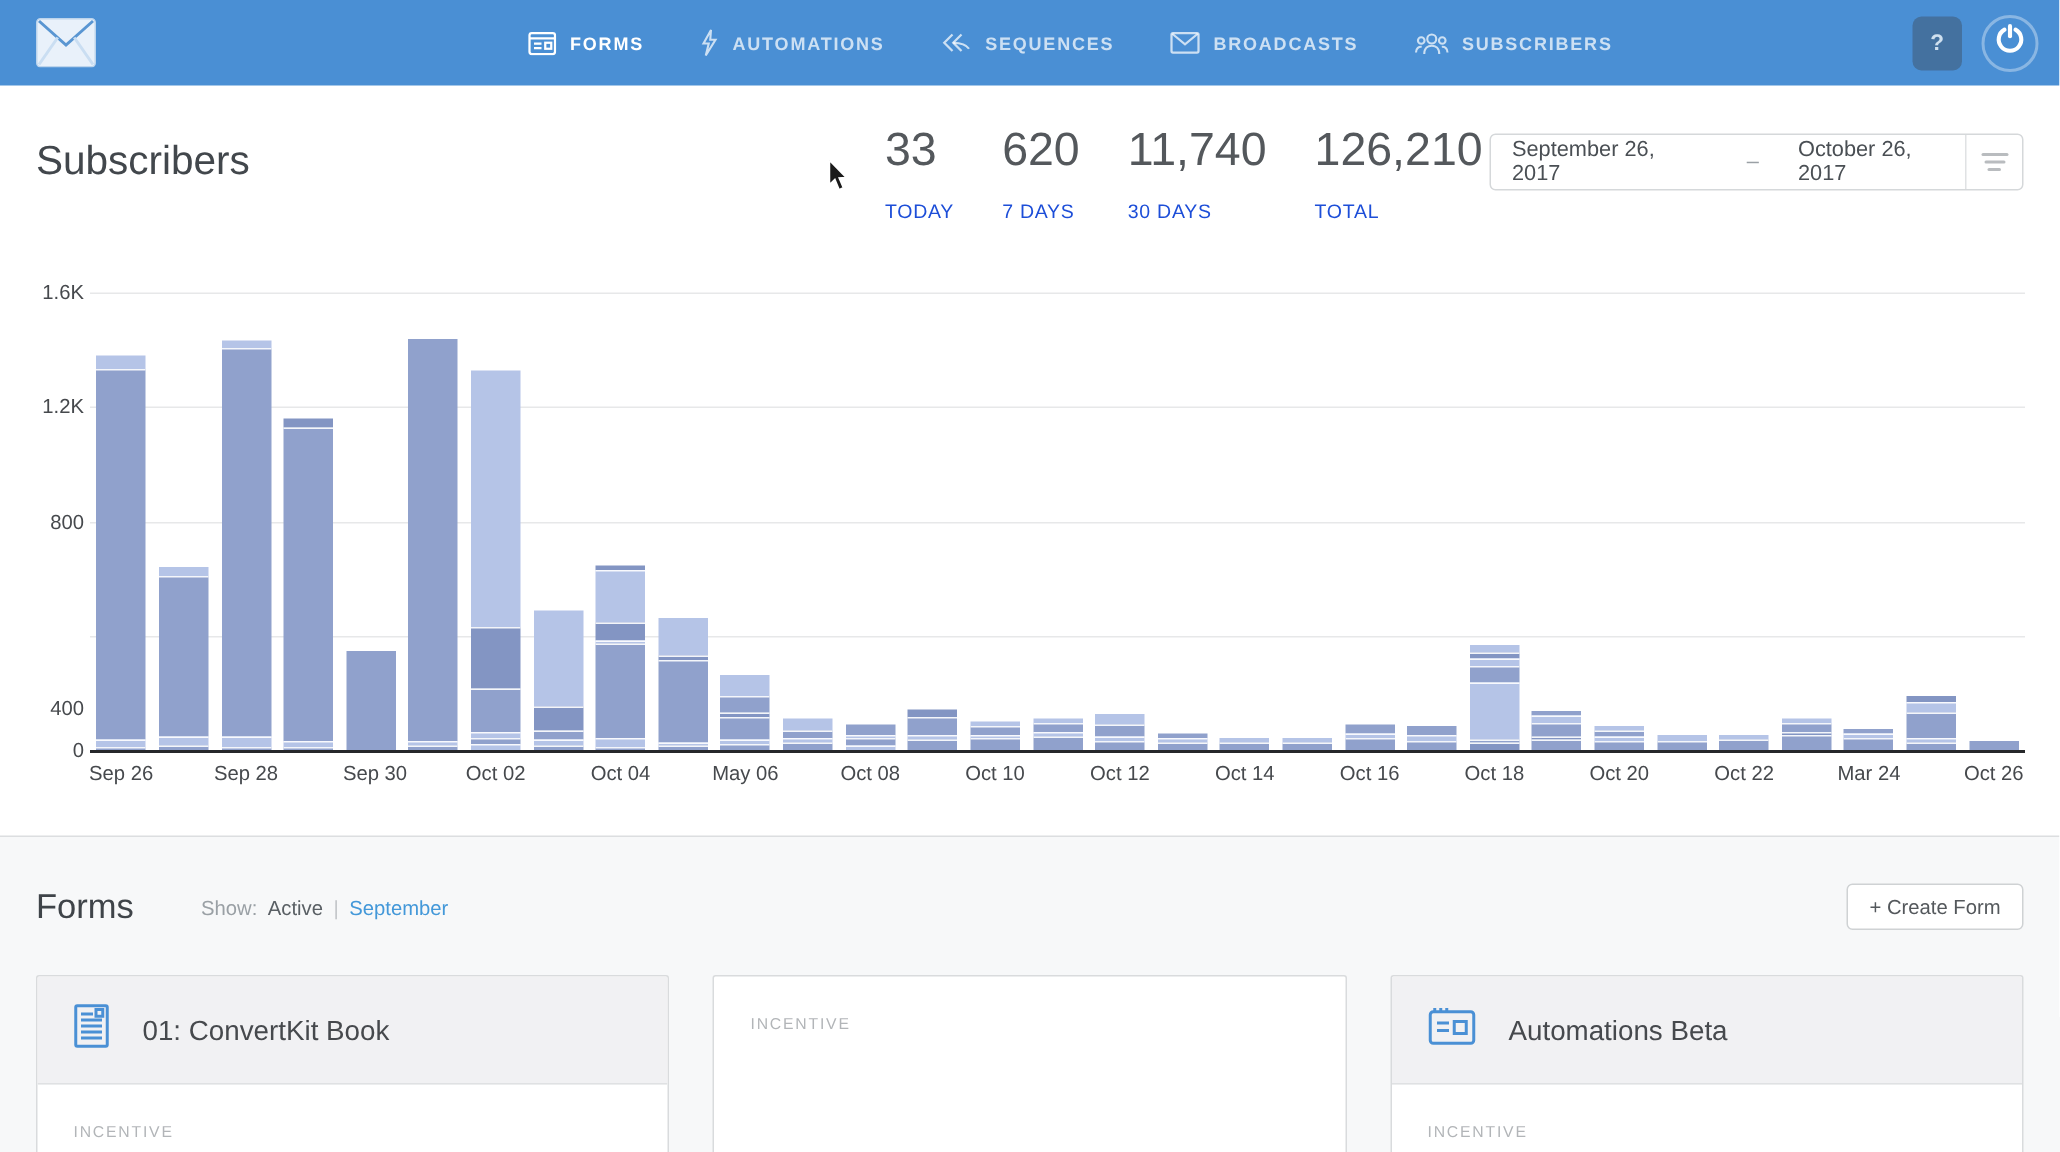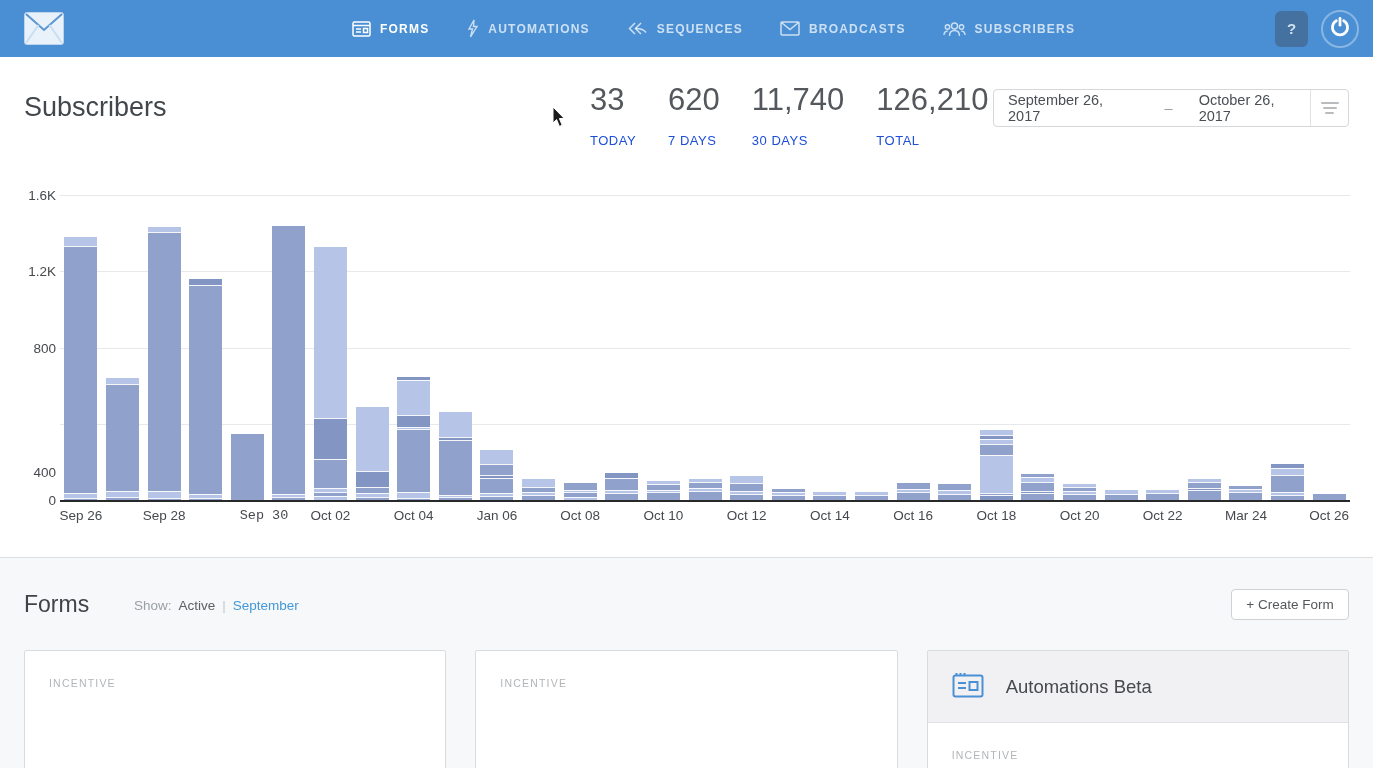--- a/index.html
+++ b/index.html
@@ -219,21 +219,21 @@
       <div class="xlabel" style="left: 129.032px;">Sep 28</div>
       <div class="bar" style="left: 189.145px;">
         <div class="seg" style="height: 5.71875px; background: rgb(131, 149, 195);"></div>
         <div class="seg" style="height: 209.688px; background: rgb(144, 161, 204); border-top: 1px solid rgba(255, 255, 255, 0.9);"></div>
         <div class="seg" style="height: 3.8125px; background: rgb(181, 196, 231); border-top: 1px solid rgba(255, 255, 255, 0.9);"></div>
         <div class="seg" style="height: 1.90625px; background: rgb(144, 161, 204); border-top: 1px solid rgba(255, 255, 255, 0.9);"></div>
       </div>
       <div class="bar" style="left: 230.758px;">
         <div class="seg" style="height: 65.7656px; background: rgb(144, 161, 204);"></div>
       </div>
-      <div class="xlabel" style="left: 229px; font-family: Liberation Mono, monospace;">Sep 30</div>
+      <div class="xlabel" style="left: 215px;">Sep 30</div>
       <div class="bar" style="left: 272.371px;">
         <div class="seg" style="height: 267.828px; background: rgb(144, 161, 204);"></div>
         <div class="seg" style="height: 2.85938px; background: rgb(181, 196, 231); border-top: 1px solid rgba(255, 255, 255, 0.9);"></div>
         <div class="seg" style="height: 2.85938px; background: rgb(144, 161, 204); border-top: 1px solid rgba(255, 255, 255, 0.9);"></div>
       </div>
       <div class="bar" style="left: 313.984px;">
         <div class="seg" style="height: 170.609px; background: rgb(181, 196, 231);"></div>
         <div class="seg" style="height: 40.9844px; background: rgb(131, 149, 195); border-top: 1px solid rgba(255, 255, 255, 0.9);"></div>
         <div class="seg" style="height: 28.5938px; background: rgb(144, 161, 204); border-top: 1px solid rgba(255, 255, 255, 0.9);"></div>
         <div class="seg" style="height: 4.76562px; background: rgb(181, 196, 231); border-top: 1px solid rgba(255, 255, 255, 0.9);"></div>
@@ -266,21 +266,21 @@
         <div class="seg" style="height: 2.85938px; background: rgb(144, 161, 204); border-top: 1px solid rgba(255, 255, 255, 0.9);"></div>
       </div>
       <div class="bar" style="left: 480.435px;">
         <div class="seg" style="height: 13.3438px; background: rgb(181, 196, 231);"></div>
         <div class="seg" style="height: 11.4375px; background: rgb(144, 161, 204); border-top: 1px solid rgba(255, 255, 255, 0.9);"></div>
         <div class="seg" style="height: 2.85938px; background: rgb(131, 149, 195); border-top: 1px solid rgba(255, 255, 255, 0.9);"></div>
         <div class="seg" style="height: 15.25px; background: rgb(144, 161, 204); border-top: 1px solid rgba(255, 255, 255, 0.9);"></div>
         <div class="seg" style="height: 2.85938px; background: rgb(181, 196, 231); border-top: 1px solid rgba(255, 255, 255, 0.9);"></div>
         <div class="seg" style="height: 3.8125px; background: rgb(144, 161, 204); border-top: 1px solid rgba(255, 255, 255, 0.9);"></div>
       </div>
-      <div class="xlabel" style="left: 461.935px;">Jan 06</div>
+      <div class="xlabel" style="left: 461.935px;">May 06</div>
       <div class="bar" style="left: 522.048px;">
         <div class="seg" style="height: 7.625px; background: rgb(181, 196, 231);"></div>
         <div class="seg" style="height: 5.71875px; background: rgb(144, 161, 204); border-top: 1px solid rgba(255, 255, 255, 0.9);"></div>
         <div class="seg" style="height: 2.85938px; background: rgb(181, 196, 231); border-top: 1px solid rgba(255, 255, 255, 0.9);"></div>
         <div class="seg" style="height: 4.76562px; background: rgb(144, 161, 204); border-top: 1px solid rgba(255, 255, 255, 0.9);"></div>
       </div>
       <div class="bar" style="left: 563.661px;">
         <div class="seg" style="height: 6.67188px; background: rgb(144, 161, 204);"></div>
         <div class="seg" style="height: 2.85938px; background: rgb(181, 196, 231); border-top: 1px solid rgba(255, 255, 255, 0.9);"></div>
         <div class="seg" style="height: 4.76562px; background: rgb(144, 161, 204); border-top: 1px solid rgba(255, 255, 255, 0.9);"></div>
@@ -402,20 +402,34 @@
     <div class="show-row">
       <span>Show:</span>
       <span class="active-f">Active</span>
       <span class="sep">|</span>
       <span class="arch-f">September</span>
     </div>
     <div class="create-btn">+ Create Form</div>
 
     <div class="cards">
       <div class="card">
+        <div class="card-head">
+          <span>
+            <svg width="24" height="30" viewBox="0 0 24 30" fill="none" stroke="#4a90d5" stroke-width="2">
+              <rect x="1.5" y="1.5" width="21" height="27" rx="1"></rect>
+              <line x1="5" y1="7" x2="13" y2="7"></line>
+                <line x1="5" y1="11" x2="19" y2="11"></line>
+              <line x1="5" y1="15" x2="19" y2="15"></line>
+                <line x1="5" y1="19" x2="19" y2="19"></line>
+              <line x1="5" y1="23" x2="19" y2="23"></line>
+              <rect x="15" y="4" width="4.5" height="4.5"></rect>
+            </svg>
+          </span>
+          <span class="ttl">01: ConvertKit Book</span>
+        </div>
         <div class="card-body">
           <div class="inc-label">INCENTIVE</div>
           <div class="inc-text"></div>
         </div>
       </div>
 
       <div class="card">
         <div class="card-body">
           <div class="inc-label">INCENTIVE</div>
           <div class="inc-text"></div>

